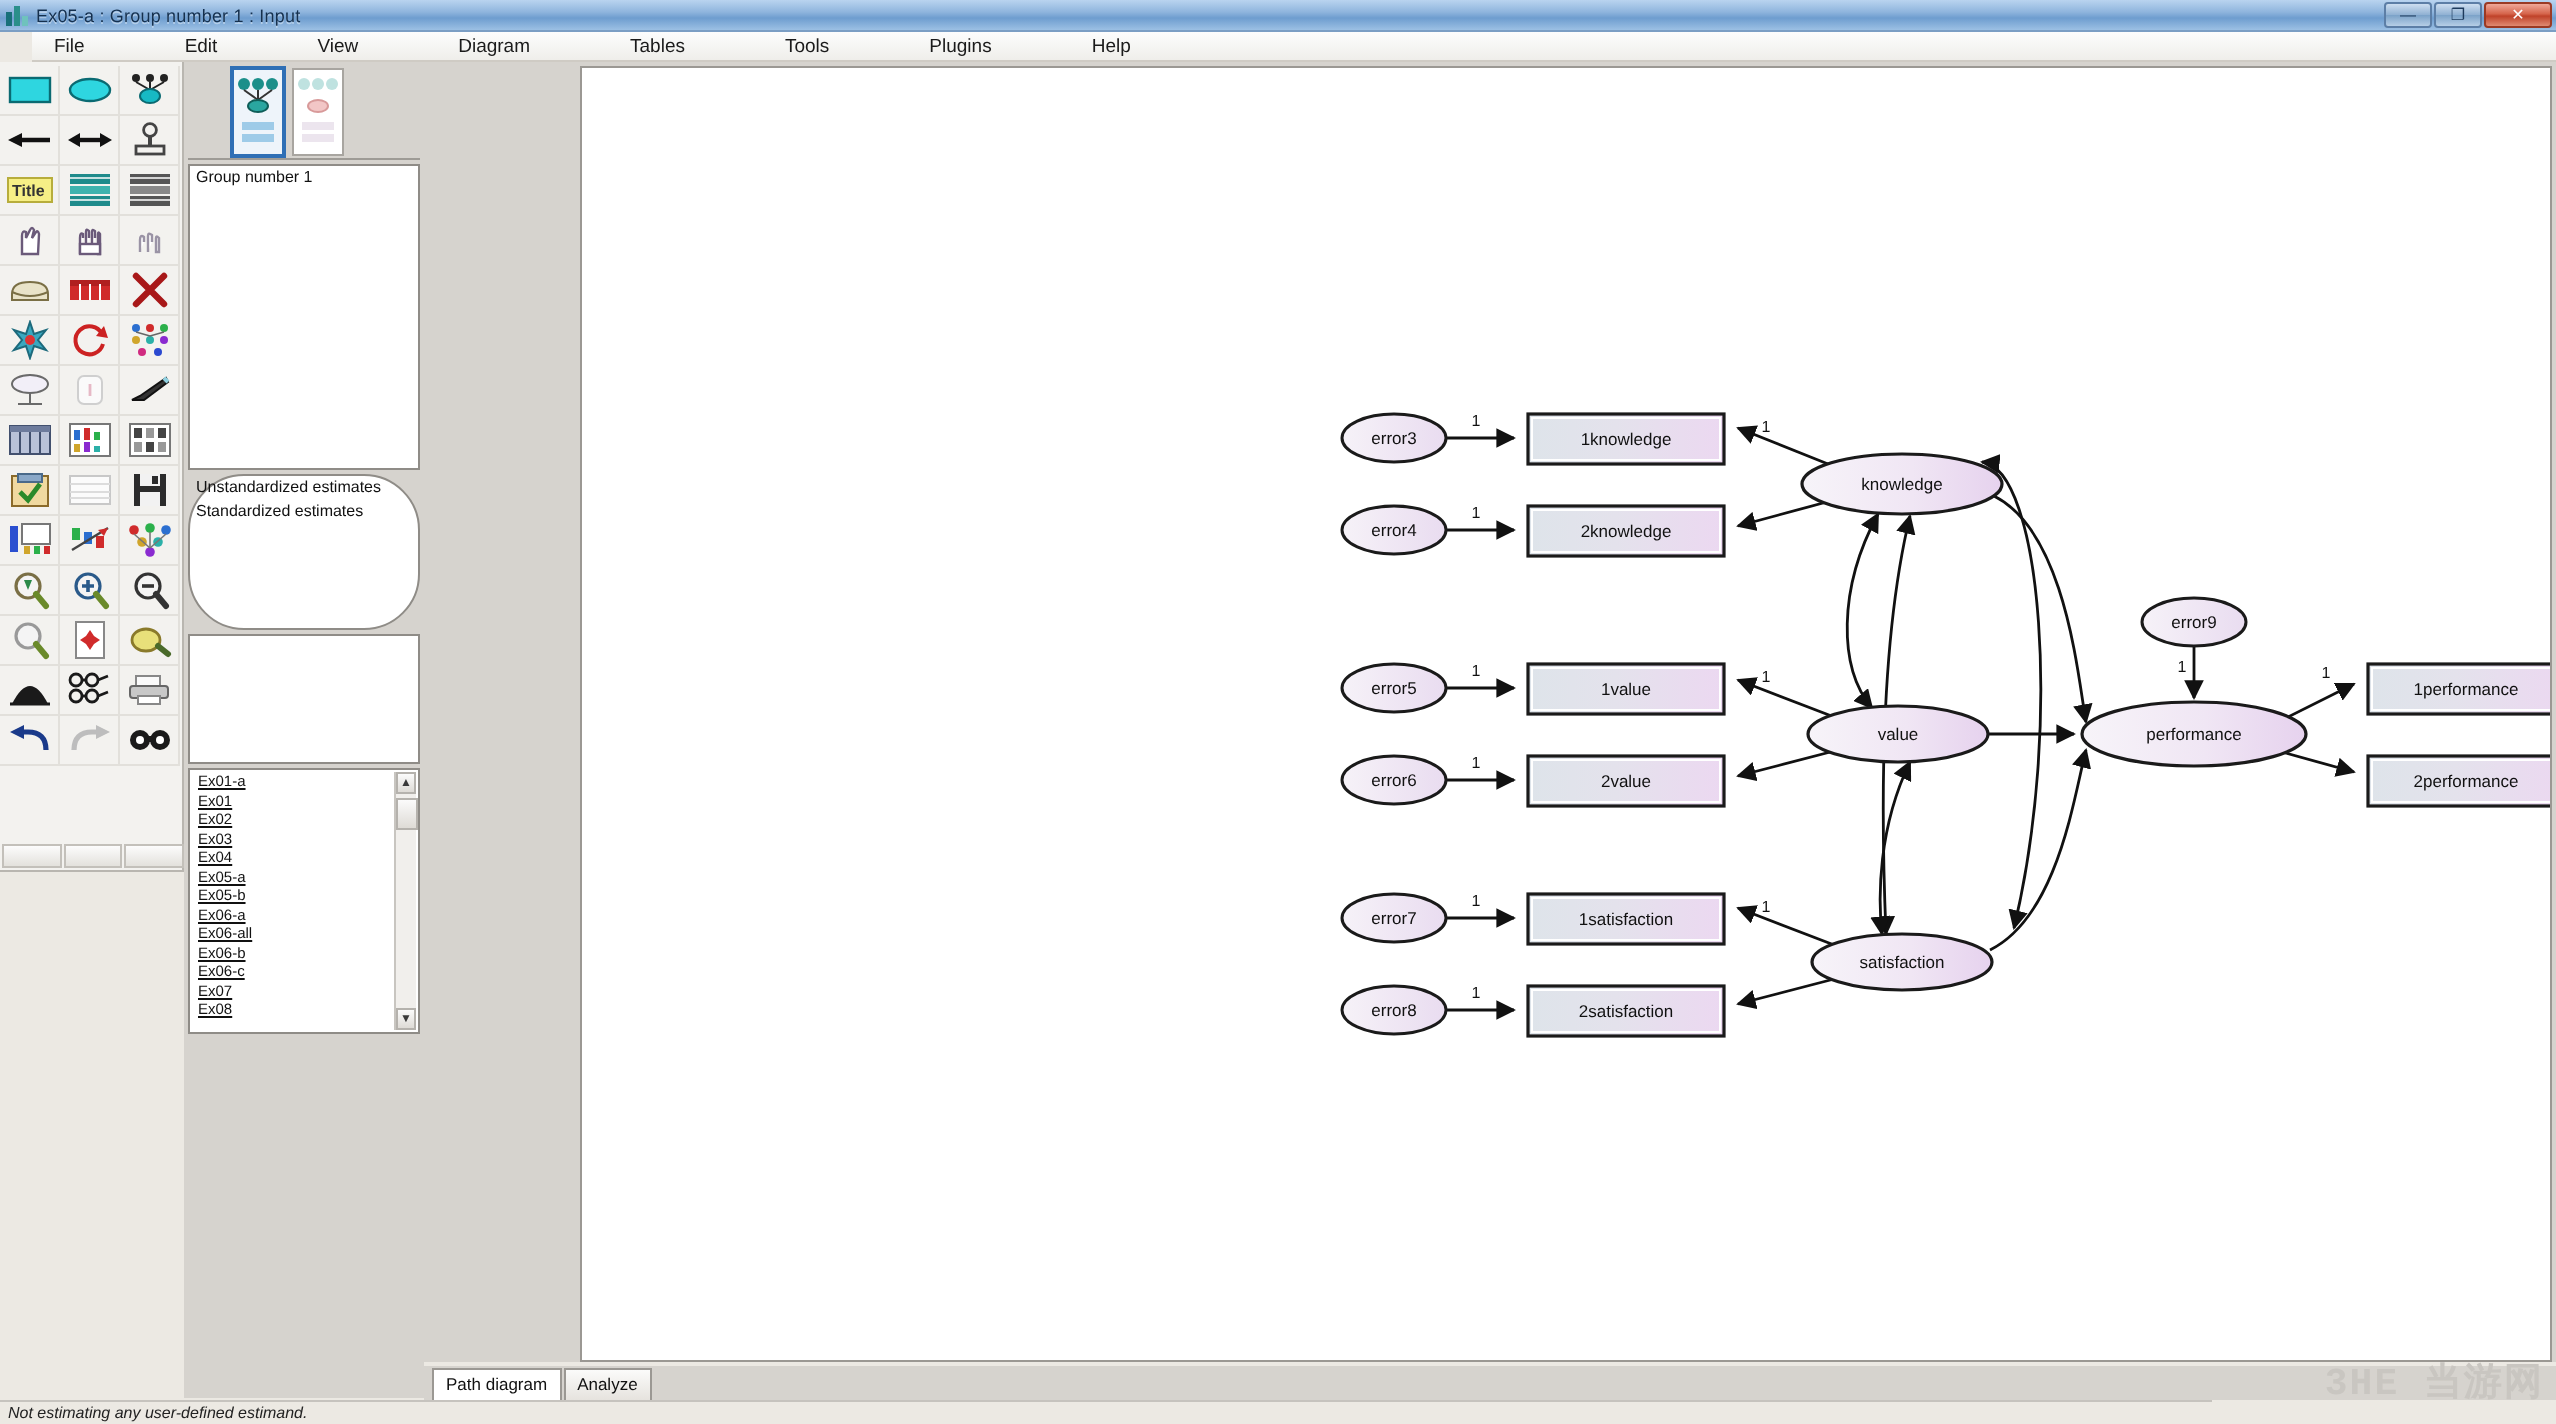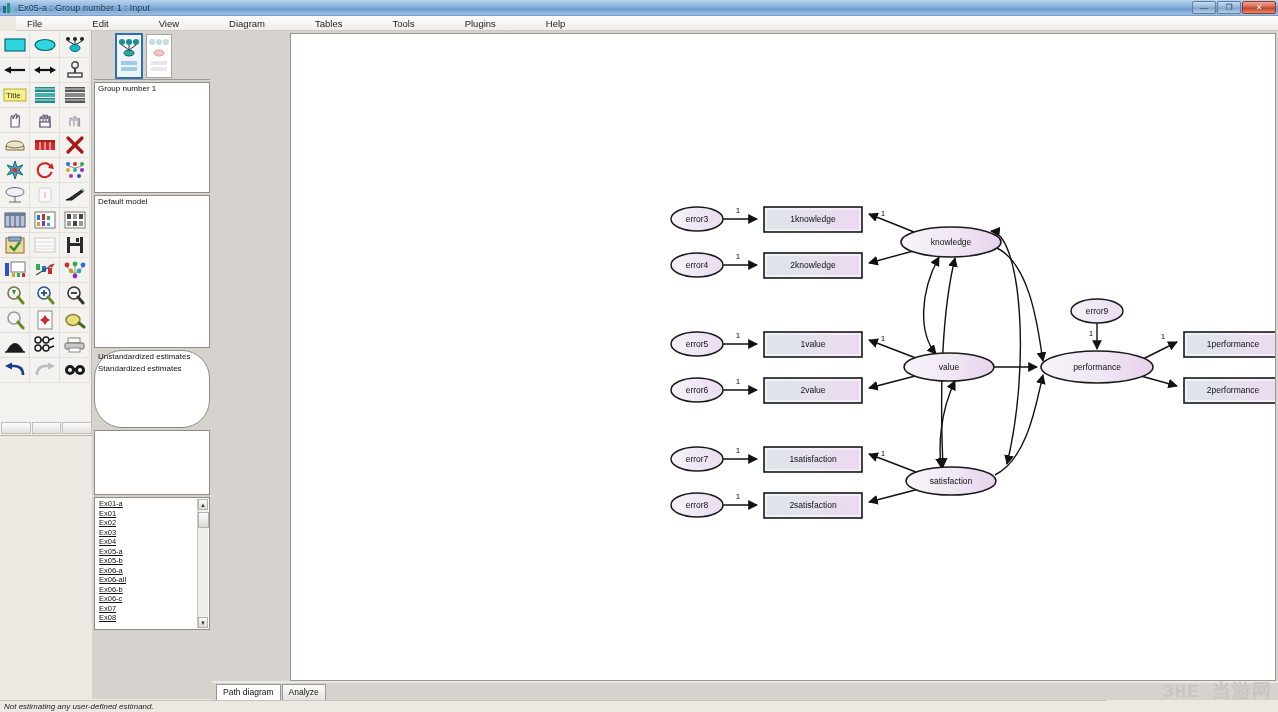--- a/index.html
+++ b/index.html
@@ -64,20 +64,21 @@
     white-space: nowrap;
   }
 
   
   #palette {
     position: absolute; left: 0; top: 31px; width: 92px; height: 405px;
     background: #f3f2ef;
     border-right: 1px solid #b9b6b0;
     border-bottom: 1px solid #b9b6b0;
     padding: 2px 0 0 0;
+    font-weight: bold;
   }
   .prow { display: flex; }
   .pcell {
     width: 30px; height: 25px;
     border-right: 1px solid #e2e0db;
     border-bottom: 1px solid #e2e0db;
     display: flex; align-items: center; justify-content: center;
     position: relative;
   }
   .pcell svg { display:block; }
@@ -107,21 +108,21 @@
     background: #d6d3ce;
     border-bottom: 1px solid #9e9b96;
     display:flex; align-items:center; padding-left: 22px; gap: 4px;
   }
   .thumb {
     width: 26px; height: 44px; background:#fff;
     border: 1px solid #a8a5a0;
     position: relative; overflow:hidden;
   }
   .thumb.sel { outline: 2px solid #2f6fb5; outline-offset: -1px; }
-  #panel-groups { height: 111px; }
+  #panel-groups { height: 153px; }
   #panel-models { height: 153px; }
   #panel-estimates { height: 78px; border-radius: 28px; }
   #panel-blank { height: 65px; }
   #panel-files { height: 133px; position: relative; }
   .panel .item {
     font-size: 8px; color: #111; padding: 1px 3px; white-space: nowrap;
     line-height: 10px;
   }
   #filelist {
     position:absolute; left:1px; top:1px; right:12px; bottom:1px;
@@ -614,23 +615,20 @@
           <rect x="4" y="26" width="16" height="4" fill="#ece5ee"></rect>
             <rect x="4" y="32" width="16" height="4" fill="#ece5ee"></rect>
         </svg>
       </div>
     </div>
 
     <div class="panel" id="panel-groups">
       <div class="item">Group number 1</div>
     </div>
 
-    <div class="panel" id="panel-models">
-      <div class="item">Default model</div>
-    </div>
 
     <div class="panel" id="panel-estimates">
       <div class="item">Unstandardized estimates</div>
       <div class="item">Standardized estimates</div>
     </div>
 
     <div class="panel" id="panel-blank"></div>
 
     <div class="panel" id="panel-files">
       <div id="filelist">

